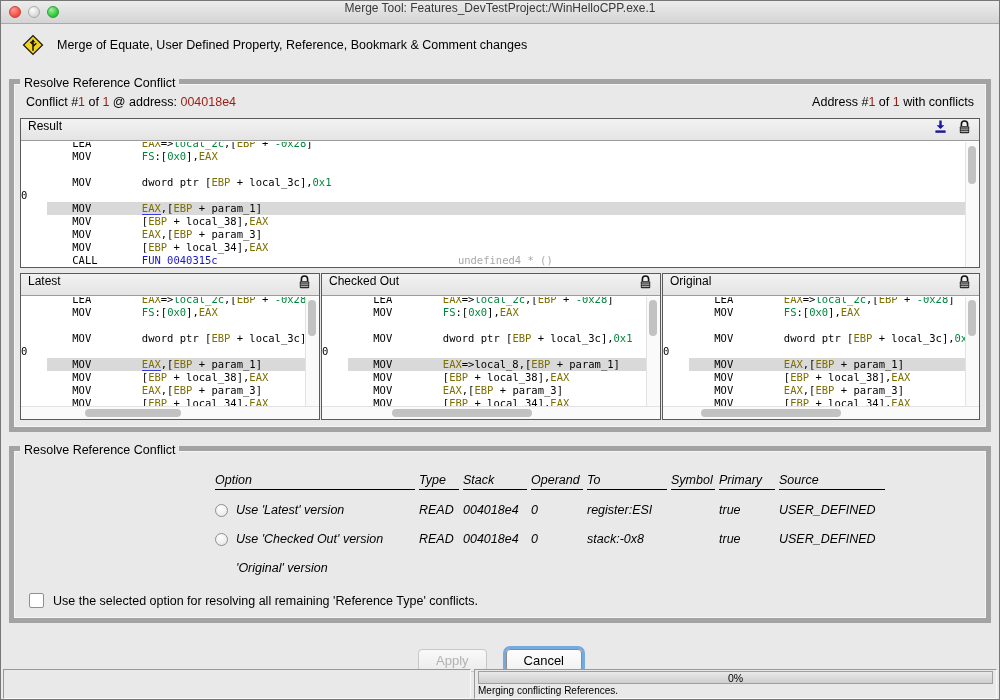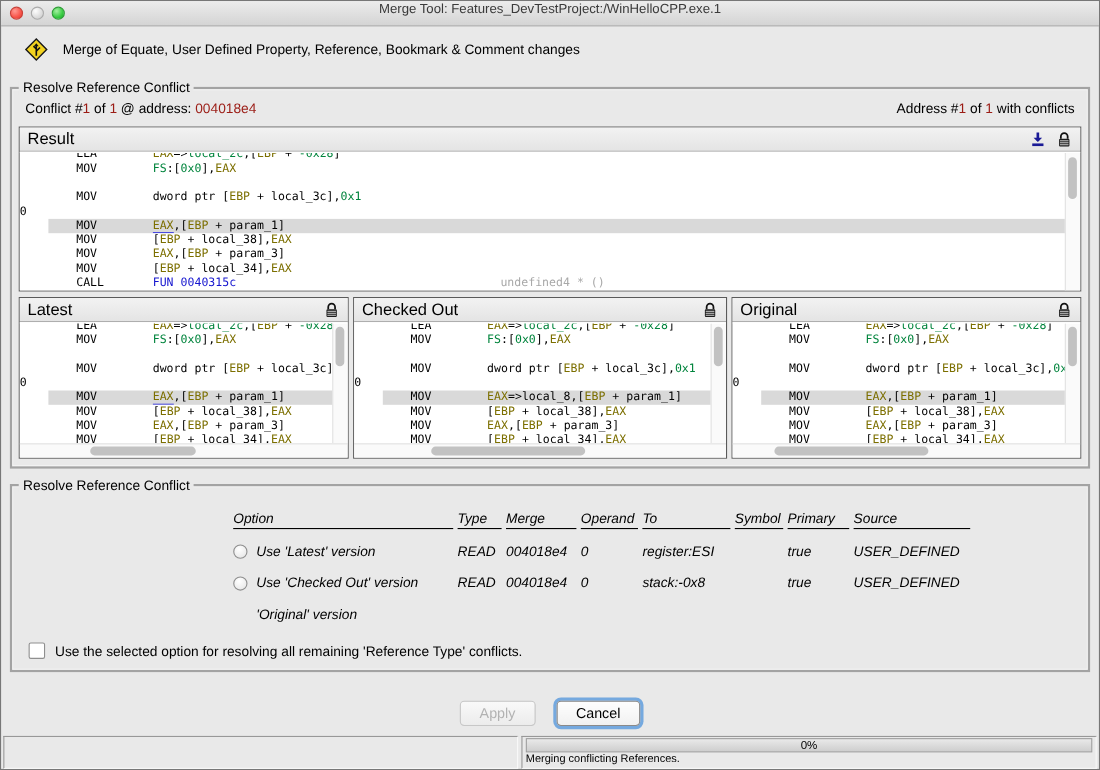--- a/index.html
+++ b/index.html
@@ -13,30 +13,30 @@
   .lights{position:absolute;left:8px;top:5px;display:flex;gap:7px;}
   .light{width:12px;height:12px;border-radius:50%;box-sizing:border-box;}
   .light.red{background:radial-gradient(circle at 35% 30%,#ff9a92,#f75349 60%,#d83a30);border:1px solid #c9423a;}
   .light.min{background:radial-gradient(circle at 35% 30%,#fdfdfd,#dcdcdc 60%,#c8c8c8);border:1px solid #ababab;}
   .light.grn{background:radial-gradient(circle at 35% 30%,#a4f0a0,#35ca3f 60%,#23a72e);border:1px solid #2f9e38;}
   
   .banner{height:42px;display:flex;align-items:center;gap:13px;padding-left:21px;}
   .mergeicon{width:22px;height:22px;flex:none;}
   .banner-text{font-size:12.5px;}
   
-  .gb{position:relative;border:2px solid #a3a3a3;margin:0 8px;box-shadow:inset 0 0 0 1px #f5f5f5;}
+  .gb{position:relative;border:5px solid #a3a3a3;margin:0 8px;box-shadow:inset 0 0 0 1px #f5f5f5;}
   .gbl{position:absolute;top:-8px;left:6px;background:#e9e9e9;padding:0 4px;font-size:12.5px;}
   .gb.upper{margin-top:13px;padding:10px 6px 7px;}
   .gb.lower{margin-top:14px;padding:10px 6px 8px;}
   .confrow{display:flex;justify-content:space-between;font-size:12.5px;padding:1px 6px 9px;}
   .red{color:#9b1c15;}
   
   .panel{border:1px solid #5a5a5a;background:#fff;display:flex;flex-direction:column;box-sizing:border-box;}
   .phead{height:21px;flex:none;background:linear-gradient(#f2f2f2,#e4e4e4);border-bottom:1px solid #9c9c9c;
-    display:flex;align-items:center;padding:0 7px;font-size:15px;}
+    display:flex;align-items:flex-start;padding:0 7px;font-size:12px;}
   .phead .sp{flex:1;}
   .picon{width:15px;height:16px;margin-left:9px;cursor:pointer;}
   .codewrap{position:relative;flex:1;overflow:hidden;background:#fff;border-top:1px solid #fff;}
   .lines{position:absolute;top:-5px;left:0;right:13px;}
   .triple .lines{top:-4px;}
   .cl{display:flex;height:13px;line-height:13px;white-space:pre;
     font-family:"DejaVu Sans Mono",monospace;font-size:10.5px;align-items:center;}
   .gut{width:26px;flex:none;font:inherit;}
   .ct{margin:0;flex:1;font:inherit;overflow:hidden;}
   .cl.hl .ct{background:#d9d9d9;}
@@ -240,21 +240,21 @@
   </div>
 
   <div class="gb lower">
     <span class="gbl">Resolve Reference Conflict</span>
 
 
     <div class="tbl">
       <div class="tgrid">
           <div class="th">Option</div>
           <div class="th">Type</div>
-          <div class="th">Merge</div>
+          <div class="th">Stack</div>
           <div class="th">Operand</div>
           <div class="th">To</div>
           <div class="th">Symbol</div>
           <div class="th">Primary</div>
           <div class="th">Source</div>
         </div>
       <div>
           <div class="tgrid trow">
             <div class="opt">
               <span class="radio"></span>

